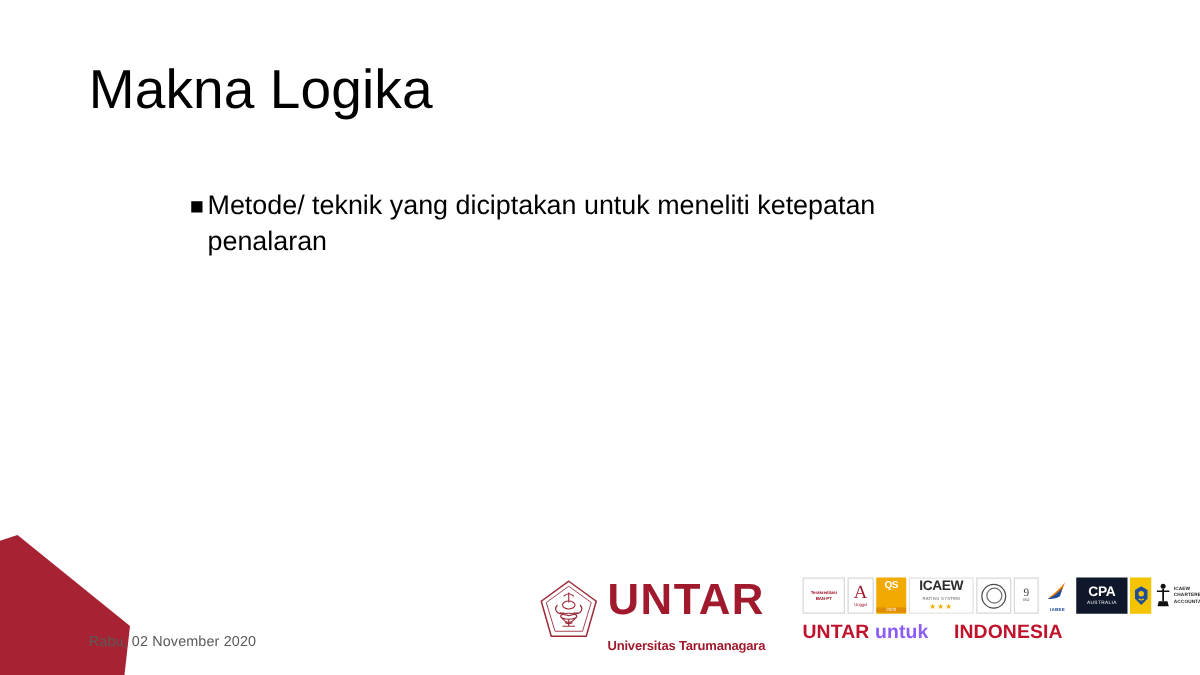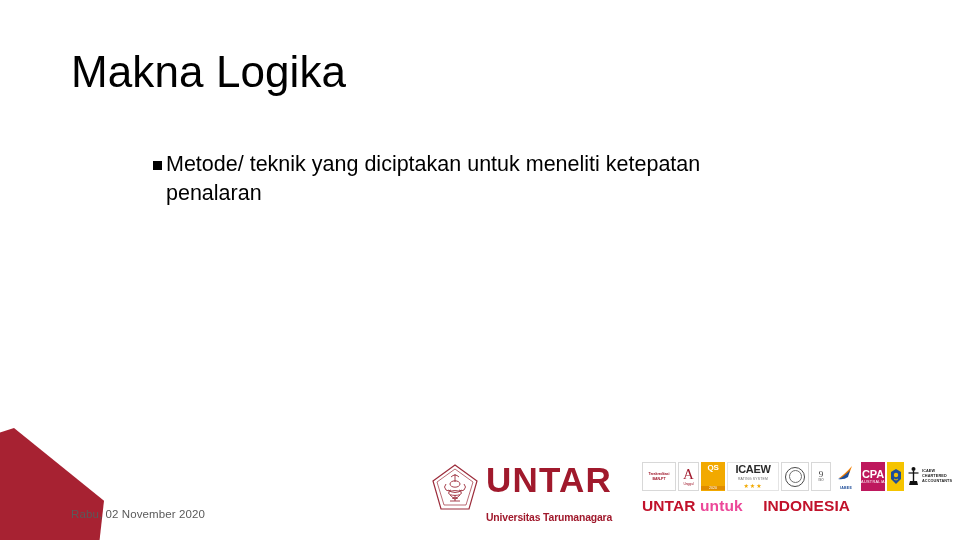--- a/index.html
+++ b/index.html
@@ -275,22 +275,22 @@
   }
   .badge-iabee .iabee-word {
     font-size: 3.6px;
     line-height: 4px;
     font-weight: 700;
     color: #1f4e99;
     letter-spacing: 0.2px;
     margin-bottom: 1px;
   }
   .badge-cpa {
-    width: 24px;
-    background: #be185d;
+    width: 41px;
+    background: #0f172a;
     color: #ffffff;
   }
   .badge-cpa .cpa-word {
     font-size: 11px;
     line-height: 11px;
     font-weight: 700;
     letter-spacing: -0.2px;
   }
   .badge-cpa .cpa-sub {
     font-size: 3.8px;
@@ -327,21 +327,21 @@
     position: absolute;
     left: 214px;
     top: 38px;
     font-size: 15.5px;
     line-height: 19px;
     font-weight: 700;
     letter-spacing: 0.1px;
     white-space: nowrap;
   }
   .tagline .t-untar { color: #c1122b; }
-  .tagline .t-untuk { color: #ec4899; font-weight: 700; }
+  .tagline .t-untuk { color: #8b5cf6; font-weight: 700; }
   .tagline .t-indo { color: #c1122b; margin-left: 16px; }
 </style>
 </head>
 <body>
 
 <div class="slide">
 
   <div class="slide-title">Makna Logika</div>
 
   <div class="body-block">

